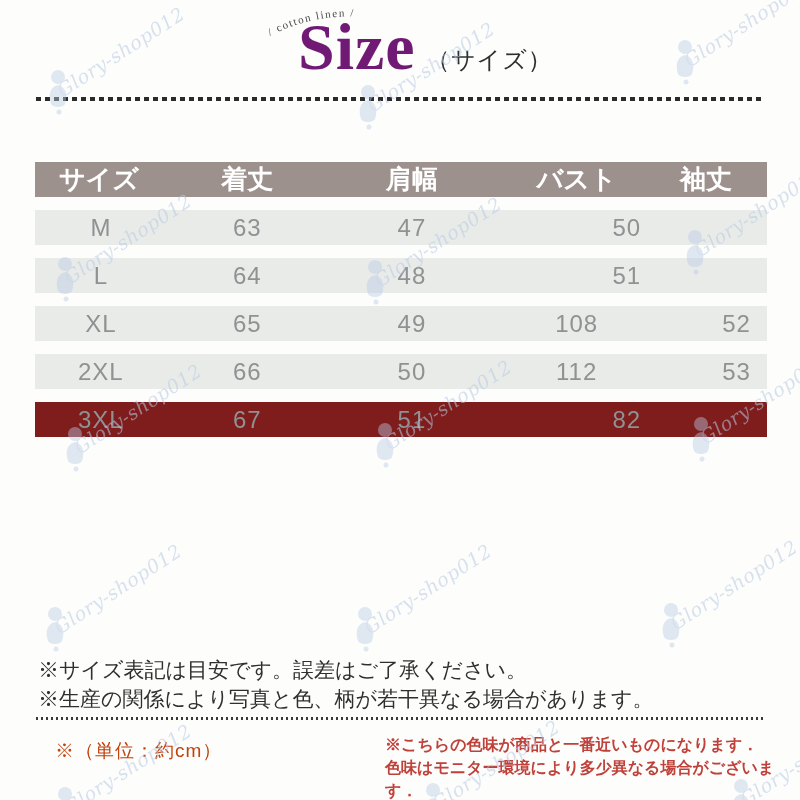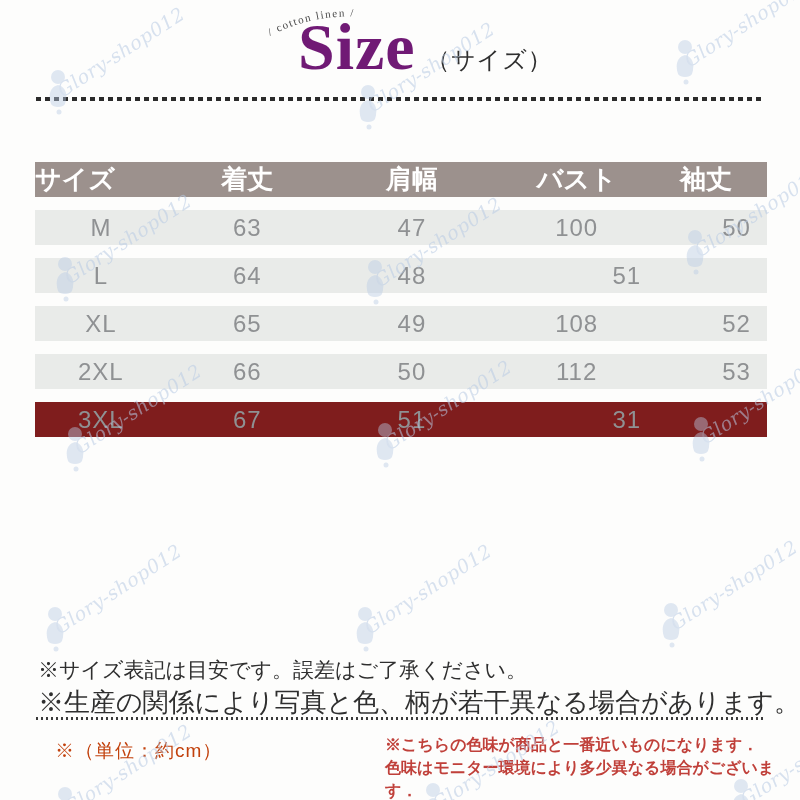--- a/index.html
+++ b/index.html
@@ -21,29 +21,29 @@
   .size-sub{position:absolute;left:426px;top:44px;z-index:2;font-size:24px;color:#2f2f2f;letter-spacing:1px;}
 
   .divider-dash{position:absolute;left:36px;top:97px;width:728px;height:4px;z-index:2;
     background:repeating-linear-gradient(90deg,#2b2b2b 0 5px,transparent 5px 9px);}
 
   
   .size-table{position:absolute;left:35px;top:162px;width:732px;z-index:2;}
   .trow{display:grid;grid-template-columns:18% 22% 23% 22% 15%;align-items:center;}
   .thead{height:35px;background:#9c918d;color:#ffffff;font-weight:bold;font-size:26px;}
   .thead .cell{text-align:center;}
-  .thead .cell:first-child{text-align:left;padding-left:0;}
+  .thead .cell:first-child{text-align:left;padding-left:24px;}
   .thead .cell:last-child{padding-right:12px;}
   .drow{height:35px;margin-top:13px;background:#e9ebe9;color:#8f9193;font-size:24px;}
   .drow .cell{text-align:center;letter-spacing:1px;}
   .drow .cell:last-child{text-align:right;padding-right:16px;}
 
   
   .note1{position:absolute;left:38px;top:656px;z-index:2;font-size:21px;color:#2f2f2f;}
-  .note2{position:absolute;left:38px;top:685px;z-index:2;font-size:26px;color:#2f2f2f;}
+  .note2{position:absolute;left:38px;top:685px;z-index:2;font-size:21px;color:#2f2f2f;}
   .divider-dot{position:absolute;left:36px;top:717px;width:728px;height:3px;z-index:2;
     background:repeating-linear-gradient(90deg,#3a3a3a 0 2px,transparent 2px 5px);}
   .unit-note{position:absolute;left:55px;top:738px;z-index:2;font-size:19px;color:#c2410c;letter-spacing:1px;}
   .color-note{position:absolute;left:385px;top:733px;z-index:2;font-size:16px;line-height:23px;
               font-weight:bold;color:#c0403a;}
 </style>
 </head>
 <body>
 
 <div class="canvas">
@@ -68,21 +68,20 @@
       <div class="cell">着丈</div>
       <div class="cell">肩幅</div>
       <div class="cell">バスト</div>
       <div class="cell">袖丈</div>
     </div>
     <div id="tbody">
         <div class="trow drow" style="background: rgb(233, 235, 233);">
           <div class="cell">M</div>
           <div class="cell">63</div>
           <div class="cell">47</div>
-          <div class="cell">100</div>
           <div class="cell">50</div>
         </div>
         <div class="trow drow" style="background: rgb(233, 235, 233);">
           <div class="cell">L</div>
           <div class="cell">64</div>
           <div class="cell">48</div>
           <div class="cell">51</div>
         </div>
         <div class="trow drow" style="background: rgb(233, 235, 233);">
           <div class="cell">XL</div>
@@ -95,21 +94,21 @@
           <div class="cell">2XL</div>
           <div class="cell">66</div>
           <div class="cell">50</div>
           <div class="cell">112</div>
           <div class="cell">53</div>
         </div>
         <div class="trow drow" style="background: #7f1d1d;">
           <div class="cell">3XL</div>
           <div class="cell">67</div>
           <div class="cell">51</div>
-          <div class="cell">31</div>
+          <div class="cell">82</div>
         </div>
       </div>
   </div>
 
   <div class="note1">※サイズ表記は目安です。誤差はご了承ください。</div>
   <div class="note2">※生産の関係により写真と色、柄が若干異なる場合があります。</div>
   <div class="divider-dot"></div>
   <div class="unit-note">※（単位：約cm）</div>
   <div class="color-note" style="color: rgb(192, 64, 58);">
     <div>※こちらの色味が商品と一番近いものになります．</div>

